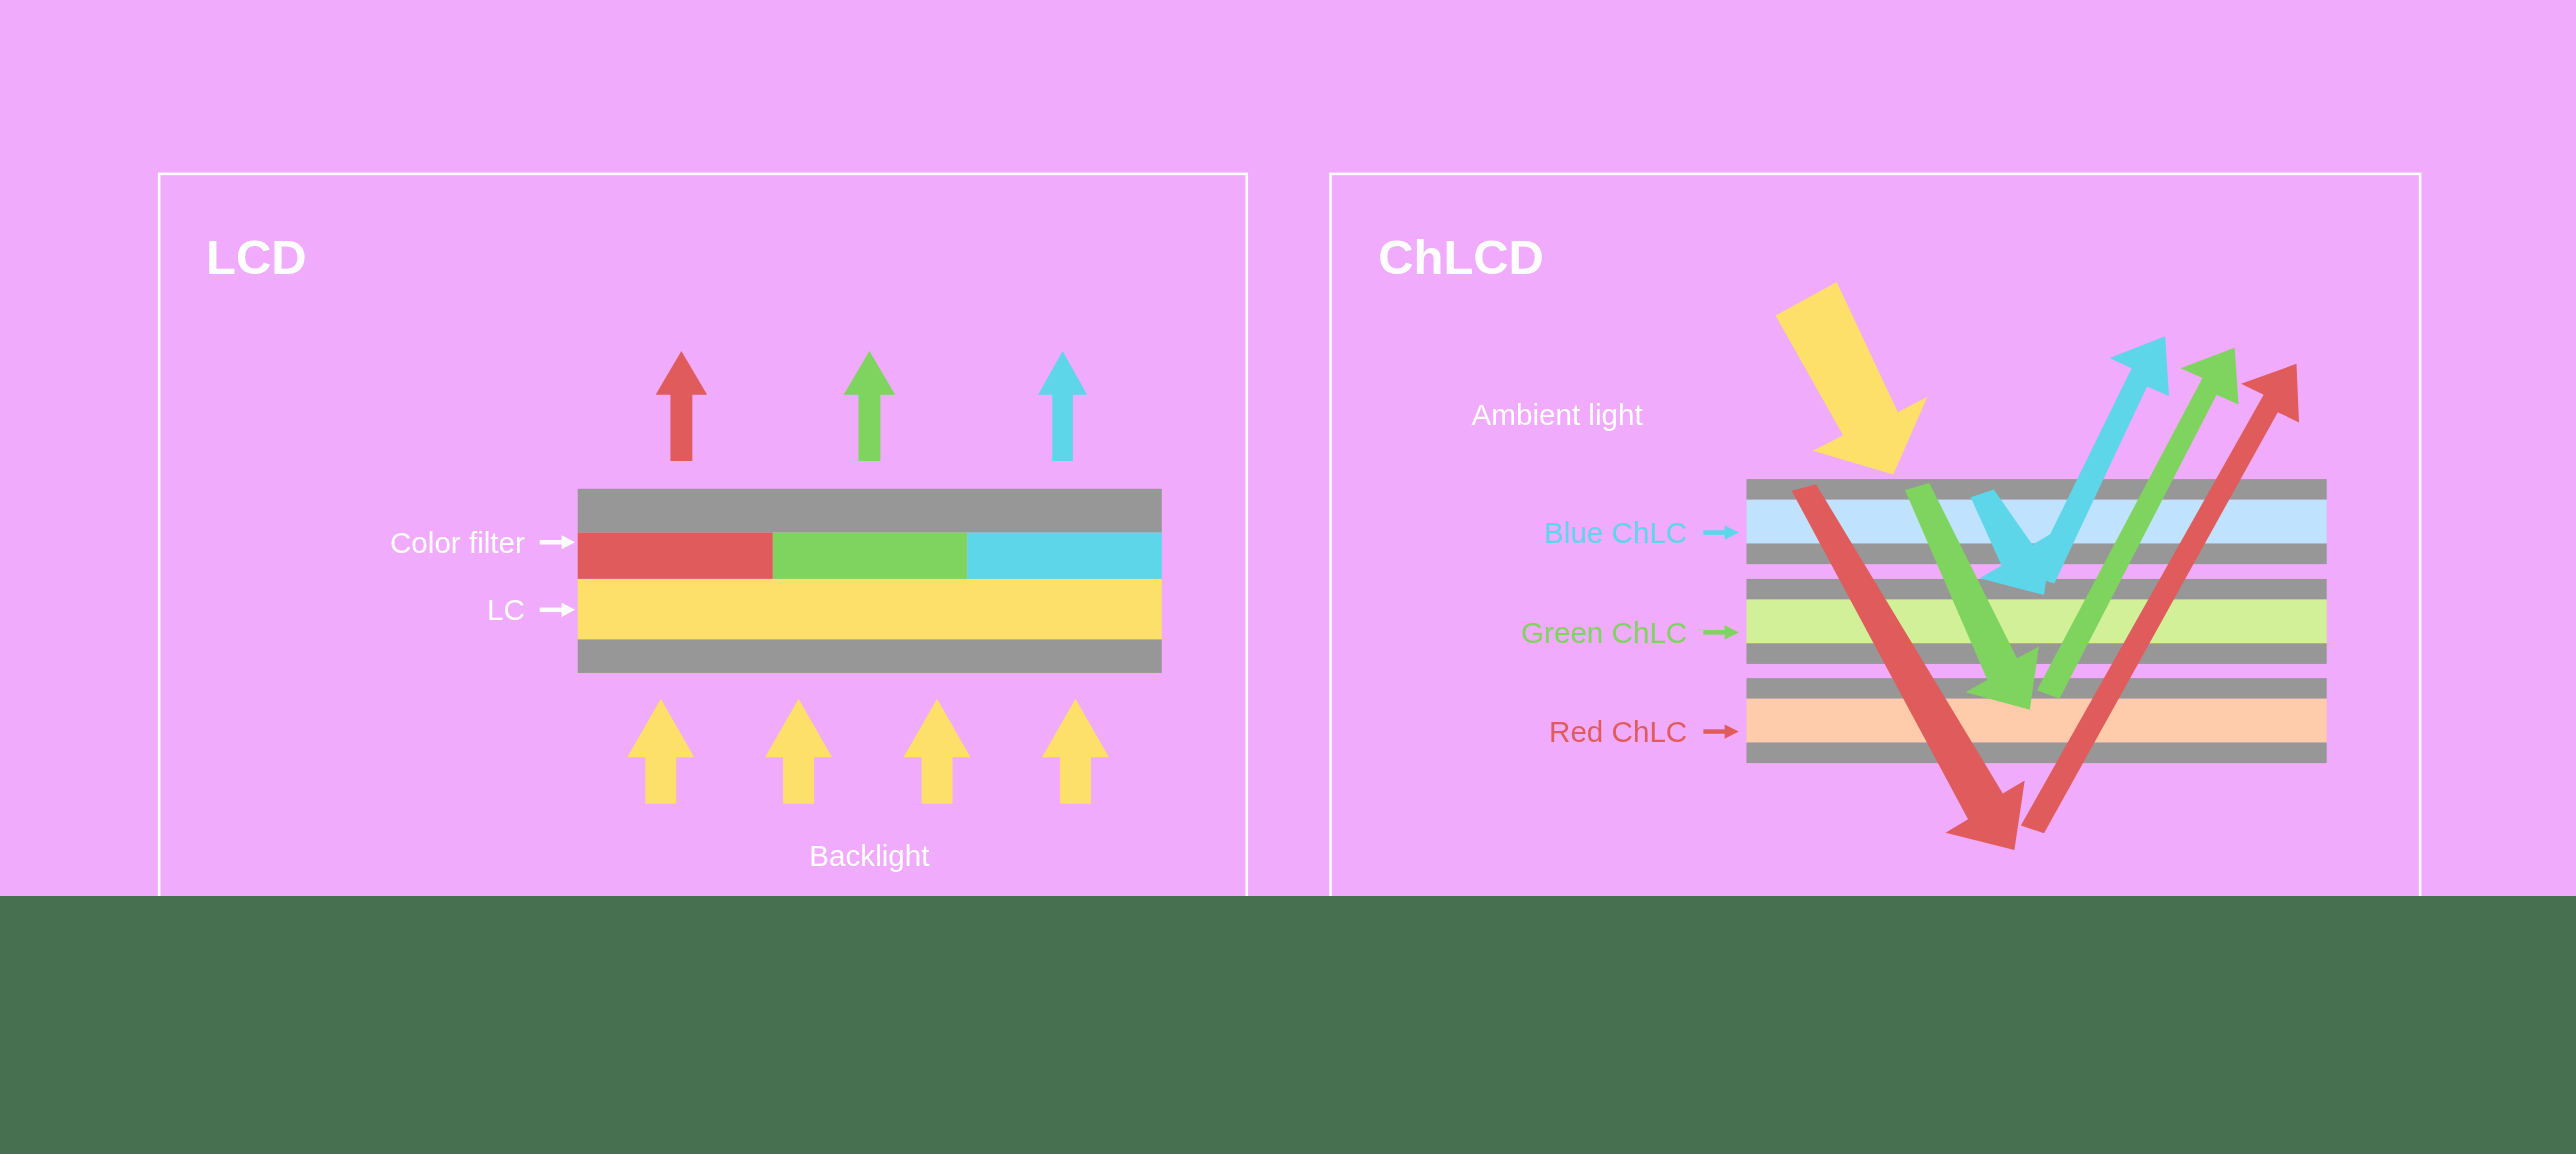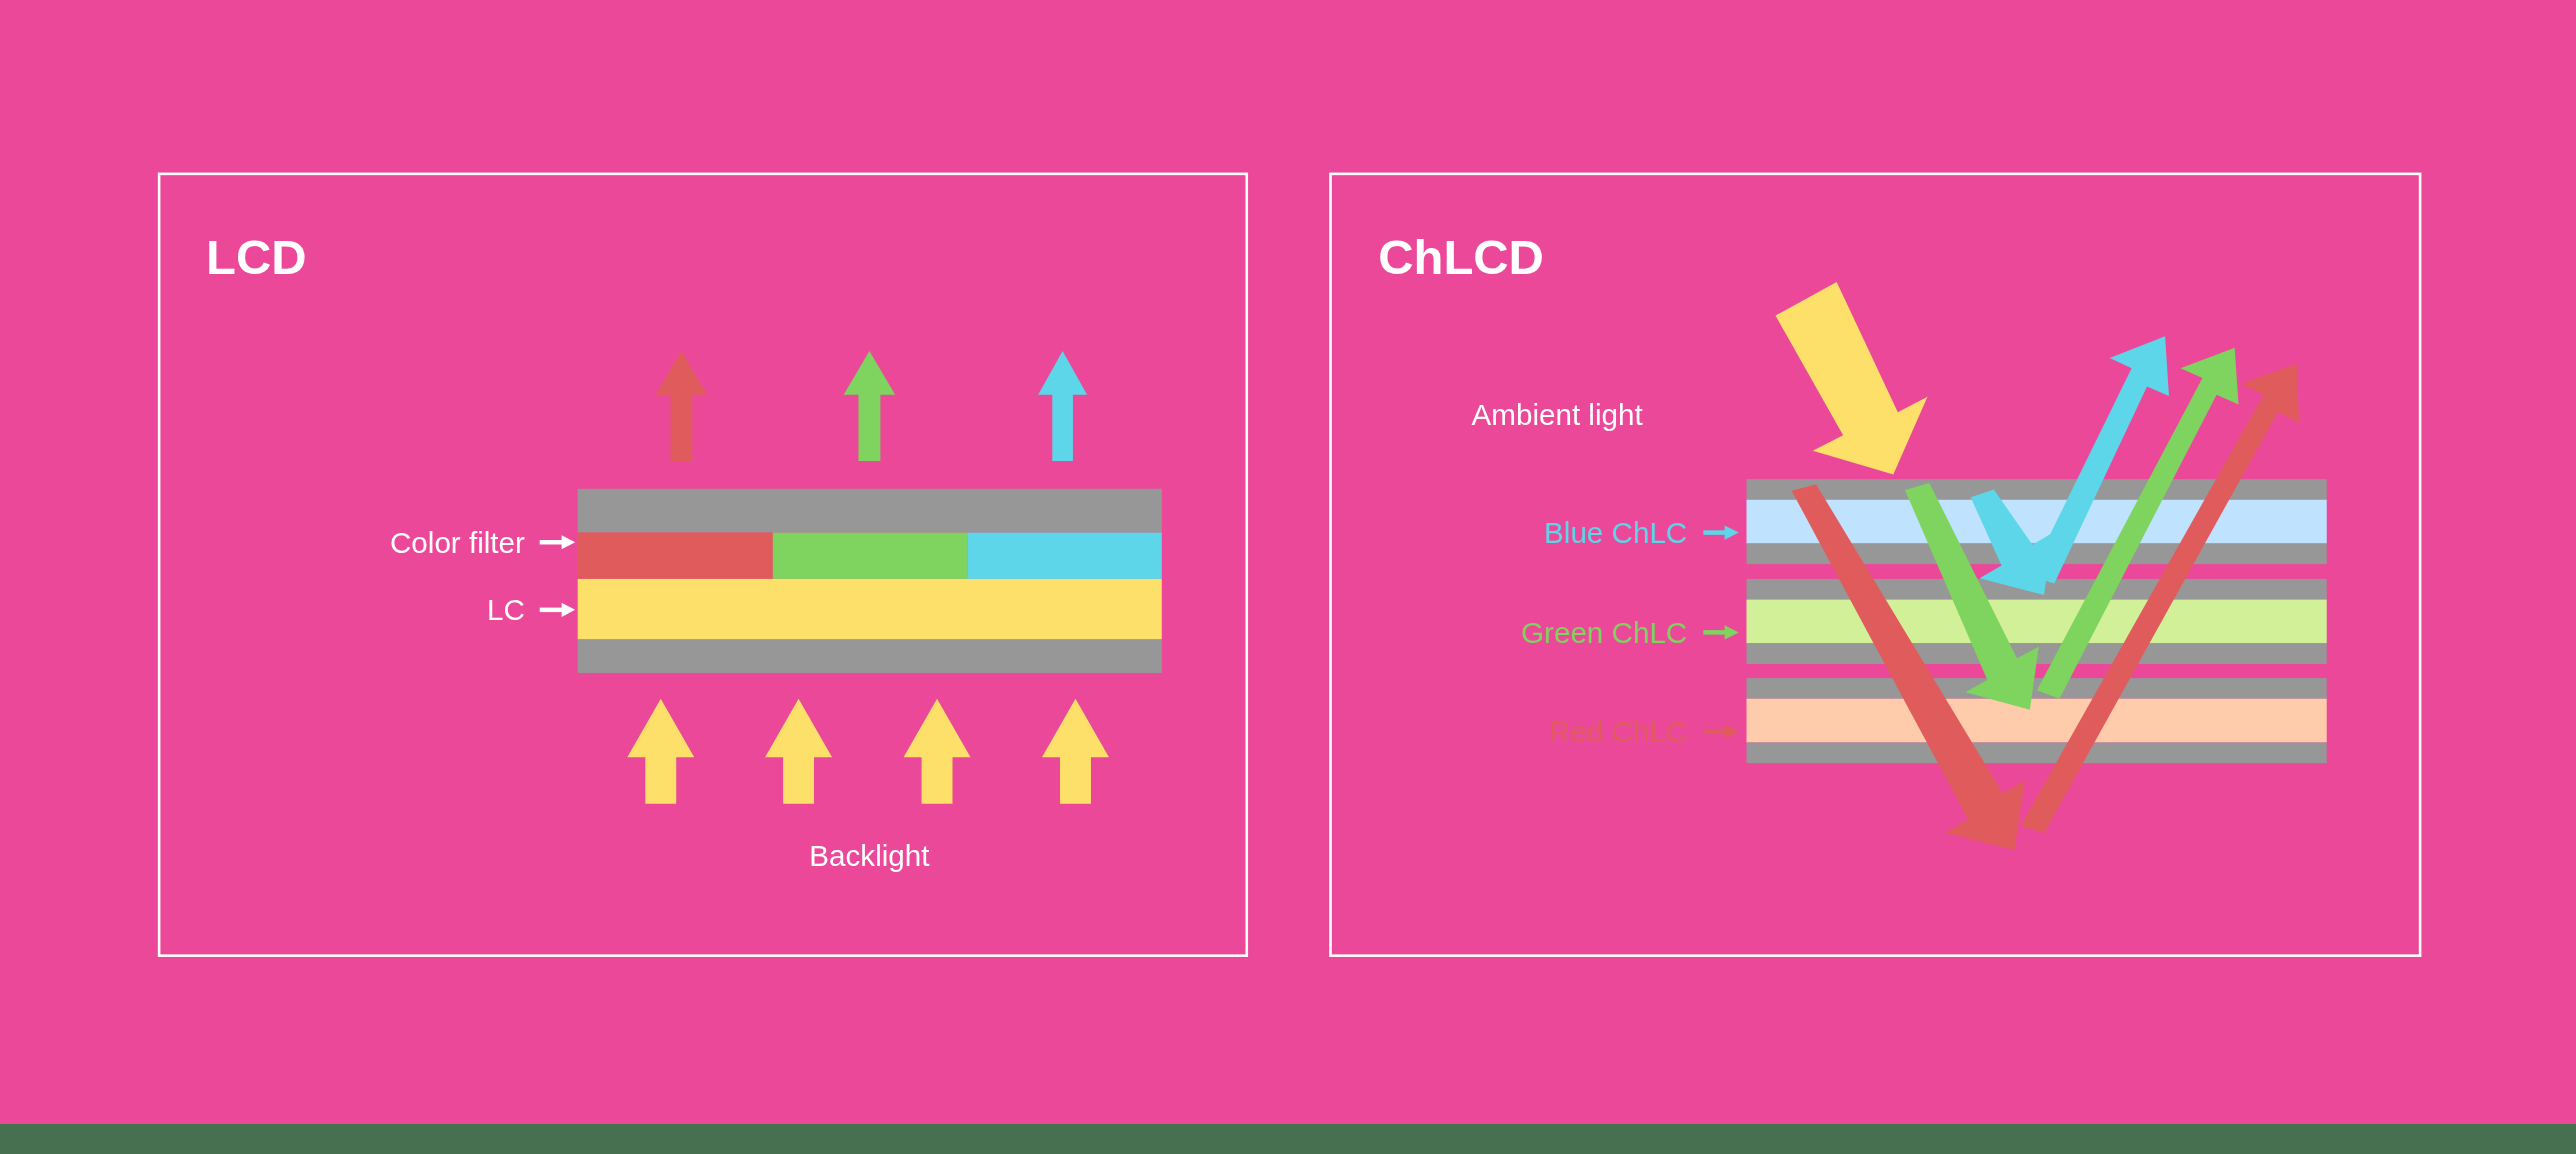--- a/index.html
+++ b/index.html
@@ -3,22 +3,22 @@
 <meta charset="utf-8">
 <style>
   html, body {
     margin: 0;
     padding: 0;
     background: #477050;
   }
   #root {
     position: relative;
     width: 2576px;
-    height: 1124px;
-    background: #ec4899;
+    height: 896px;
+    background: #f0abfc;
     overflow: hidden;
     font-family: "Liberation Sans", sans-serif;
     text-align: right;
   }
   svg.layer {
     position: absolute;
     left: 0;
     top: 0;
     width: 2576px;
     height: 1154px;

